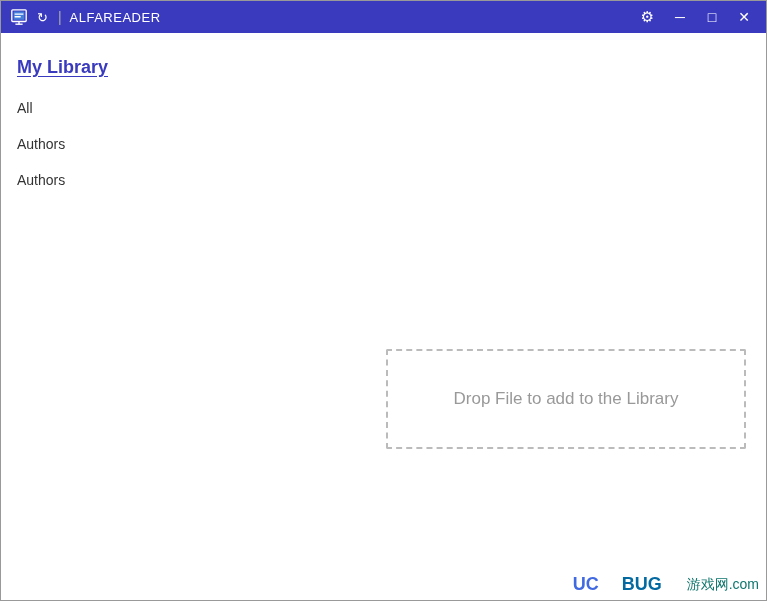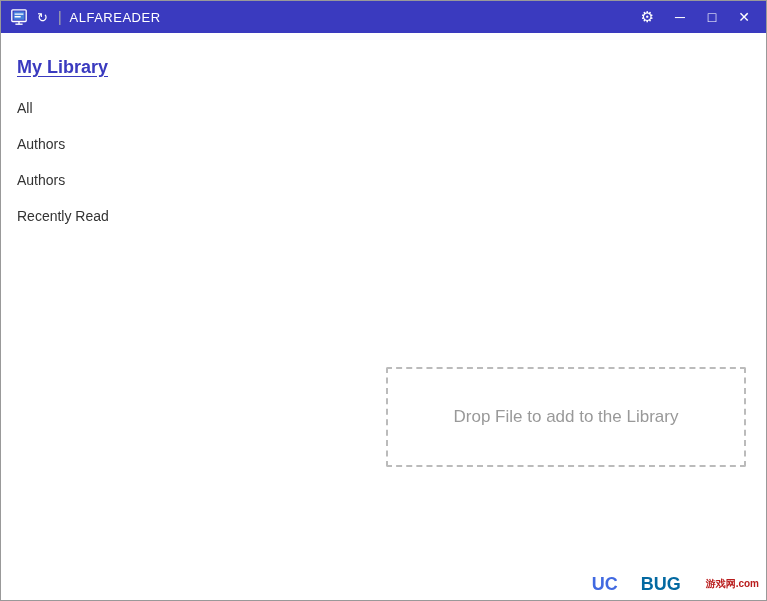--- a/index.html
+++ b/index.html
@@ -158,24 +158,24 @@
 
     .wm-uc {
       color: #4169e1;
     }
 
     .wm-bug {
       color: #0369a1;
     }
 
     .wm-rest {
-      color: #b91c1c;
-      font-size: 10px;
+      color: #0f766e;
+      font-size: 14px;
       margin-left: 2px;
-      font-weight: bold;
+      font-weight: normal;
     }
 
     .title-bar-refresh {
       color: white;
       font-size: 13px;
       cursor: pointer;
       margin-right: 2px;
       display: flex;
       align-items: center;
     }
@@ -206,21 +206,20 @@
       <div class="title-bar-btn close">✕</div>
     </div>
   </div>
 
   <div class="main-content">
     <div class="sidebar">
       <div class="nav-title">My Library</div>
       <div class="nav-item">All</div>
       <div class="nav-item">Authors</div>
       <div class="nav-item">Authors</div>
-      <div class="nav-item">Recently Read</div>
     </div>
 
     <div class="drop-zone-container">
       <div class="drop-zone">Drop File to add to the Library</div>
     </div>
   </div>
 </div>
 
 <div class="watermark" style="position:fixed; bottom:8px; right:8px;gap:23px;">
   <span class="wm-uc">UC</span>

